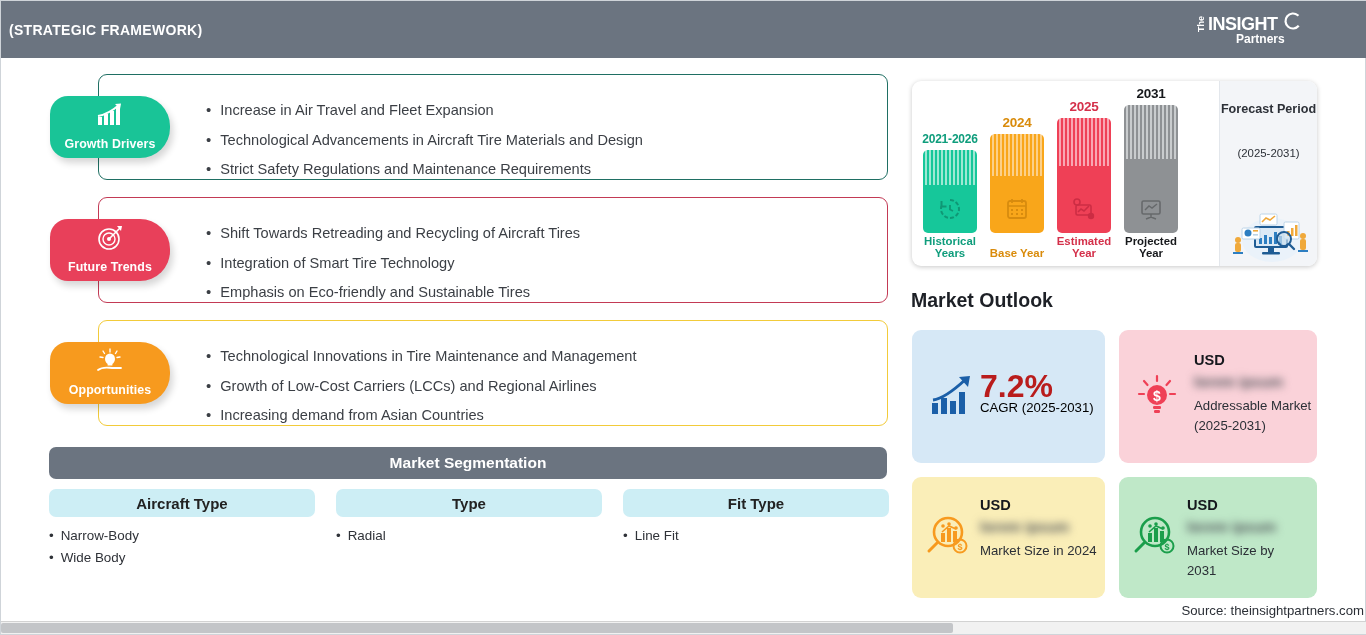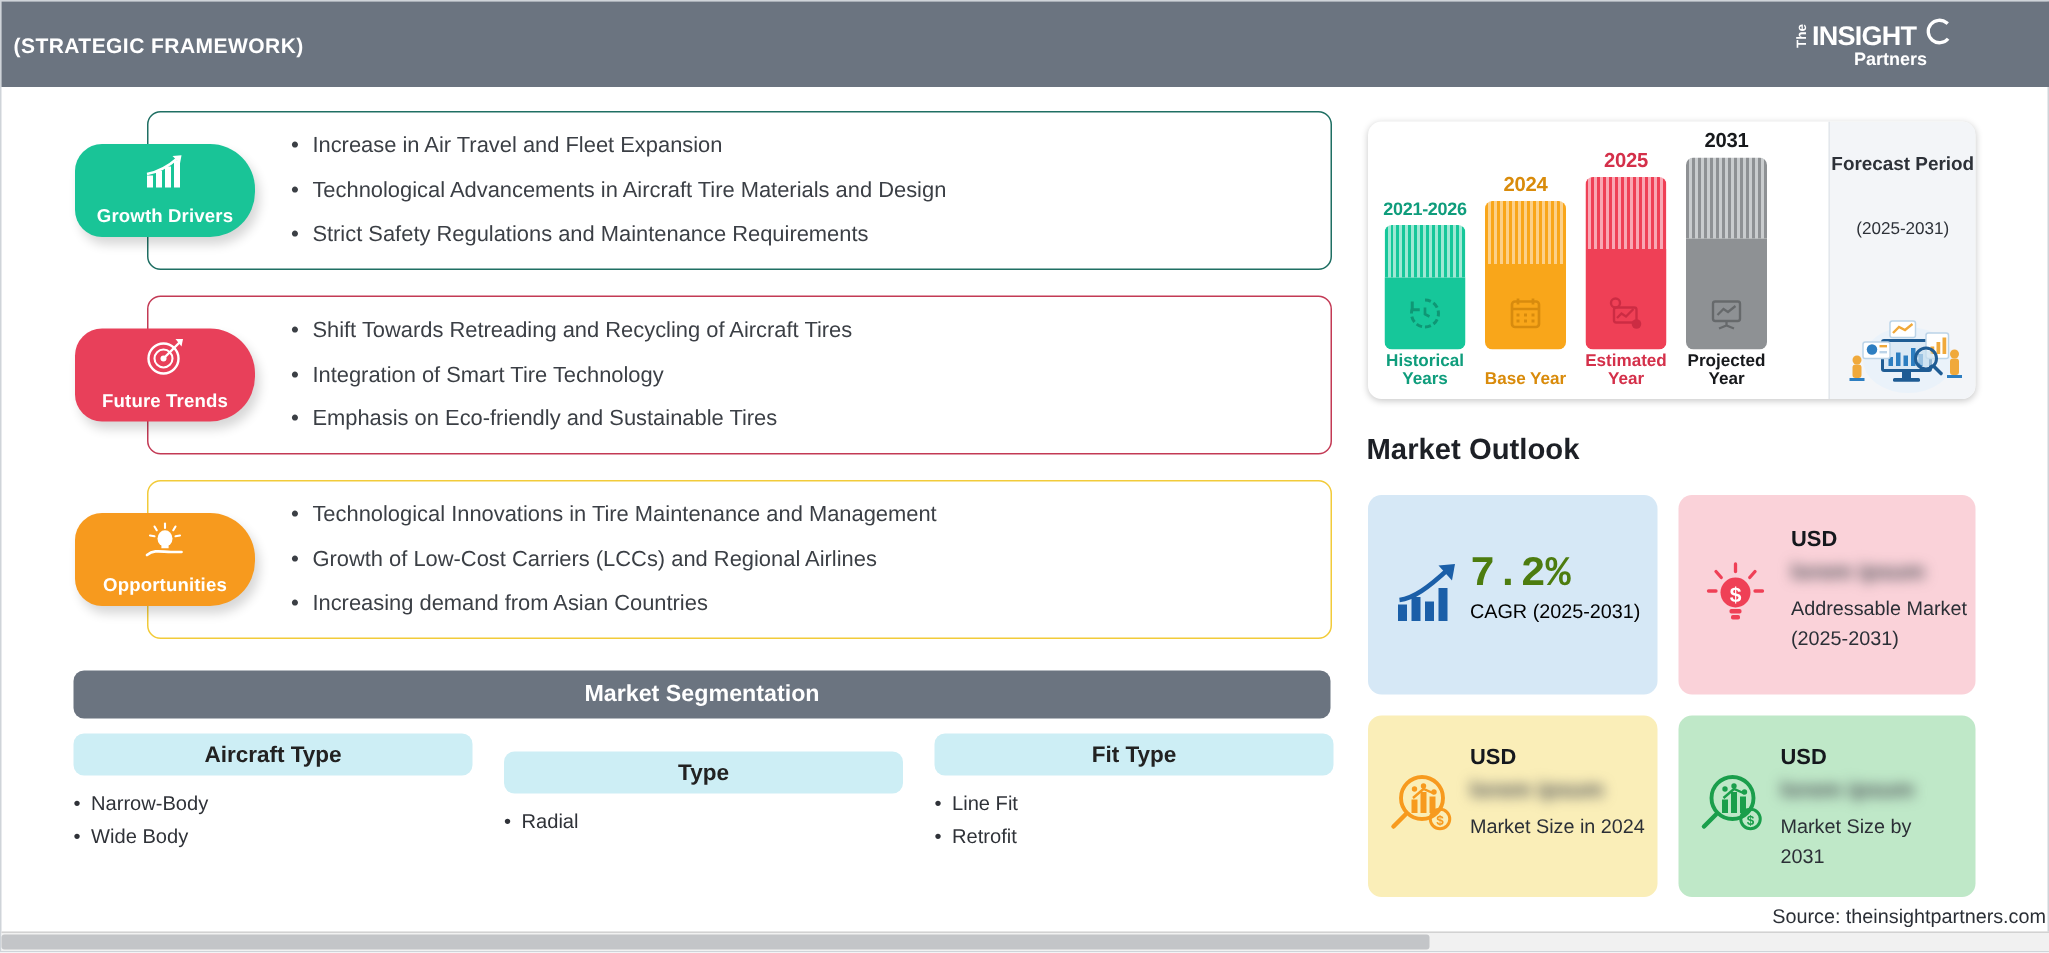--- a/index.html
+++ b/index.html
@@ -24,21 +24,21 @@
   .logo svg{display:block;}
 
   
   .left{position:absolute;left:0;top:57px;width:905px;height:560px;}
 
   .panel{position:absolute;border-radius:9px;background:#fff;box-sizing:border-box;}
   .panel-growth{left:97px;top:16px;width:790px;height:106px;border:1.4px solid #1f6f63;}
   .panel-trends{left:97px;top:139px;width:790px;height:106px;border:1.4px solid #c33a55;}
   .panel-opps{left:97px;top:262px;width:790px;height:106px;border:1.4px solid #f2cb3a;}
 
-  .panel ul{list-style:none;margin:0;padding:0;position:absolute;left:95px;top:50%;transform:translateY(-50%);}
+  .panel ul{list-style:none;margin:12px;padding:0;position:absolute;left:95px;top:50%;transform:translateY(-50%);}
   .panel li{
     font-size:14.6px;color:#3b3f45;line-height:1;margin:0 0 14px 0;white-space:nowrap;
   }
   .panel li:last-child{margin-bottom:0;}
   .panel li::before{content:"\2022";color:#3b3f45;margin-right:9px;font-size:15px;}
 
   .badge{
     position:absolute;width:120px;height:62px;border-radius:18px 30px 30px 18px;
     display:flex;flex-direction:column;align-items:center;justify-content:flex-end;
     box-shadow:3px 5px 7px rgba(0,0,0,.16);
@@ -53,21 +53,21 @@
   
   .seg-header{
     position:absolute;left:48px;top:389px;width:838px;height:32px;
     background:#6b7480;border-radius:7px;color:#fff;
     display:flex;align-items:center;justify-content:center;
     font-size:15.5px;font-weight:bold;
   }
   .seg-cols{position:absolute;left:48px;top:431px;width:838px;}
   .seg-col{position:absolute;top:0;width:266px;}
   .seg-col:nth-child(1){left:0;}
-  .seg-col:nth-child(2){left:287px;margin-top:12px;}
+  .seg-col:nth-child(2){left:287px;}
   .seg-col:nth-child(3){left:574px;}
   .seg-pill{
     height:28px;background:#cdeef5;border-radius:7px;
     display:flex;align-items:center;justify-content:center;
     font-size:15px;font-weight:bold;color:#222;
   }
   .seg-list{list-style:none;margin:12px 0 0 0;padding:0;}
   .seg-list li{font-size:13.4px;color:#2f3238;line-height:1;margin-bottom:9px;white-space:nowrap;}
   .seg-list li::before{content:"\2022";margin-right:7px;}
 
@@ -99,21 +99,21 @@
   .outlook-title{position:absolute;left:5px;top:231px;font-size:19.5px;font-weight:bold;color:#1d2026;}
 
   .card{position:absolute;border-radius:9px;box-sizing:border-box;}
   .card-cagr{left:6px;top:272px;width:193px;height:133px;background:#d6e8f6;}
   .card-addr{left:213px;top:272px;width:198px;height:133px;background:#fad2d9;}
   .card-2024{left:6px;top:419px;width:193px;height:121px;background:#faeeb8;}
   .card-2031{left:213px;top:419px;width:198px;height:121px;background:#bfe8c8;}
 
   .card-ico{position:absolute;width:46px;height:46px;}
   .cagr-ico{left:16px;top:43px;}
-  .cagr-val{position:absolute;left:68px;top:38px;font-size:28px;font-weight:bold;color:#4d7c0f;font-family:Liberation Mono, monospace;}
+  .cagr-val{position:absolute;left:68px;top:38px;font-size:32px;font-weight:bold;color:#b91c1c;}
   .cagr-lbl{position:absolute;left:68px;top:70px;font-size:13.2px;color:#000000;white-space:nowrap;}
 
   .usd{position:absolute;font-size:14.6px;font-weight:bold;color:#15181d;}
   .blur{position:absolute;font-size:15px;font-weight:bold;color:#4a4e55;filter:blur(4.2px);white-space:nowrap;}
   .cap{position:absolute;font-size:13.2px;color:#2b2f36;line-height:20px;}
 
   .addr-ico{left:15px;top:44px;}
   .addr-usd{left:75px;top:22px;}
   .addr-blur{left:75px;top:43px;}
   .addr-cap{left:75px;top:66px;width:118px;}
@@ -231,21 +231,20 @@
       <div class="seg-col">
         <div class="seg-pill">Type</div>
         <ul class="seg-list">
           <li>Radial</li>
         </ul>
       </div>
       <div class="seg-col">
         <div class="seg-pill">Fit Type</div>
         <ul class="seg-list">
           <li>Line Fit</li>
-          <li>Retrofit</li>
         </ul>
       </div>
     </div>
   </div>
 
   <div class="right">
 
     <div class="forecast-card">
       <div class="bars">
 

